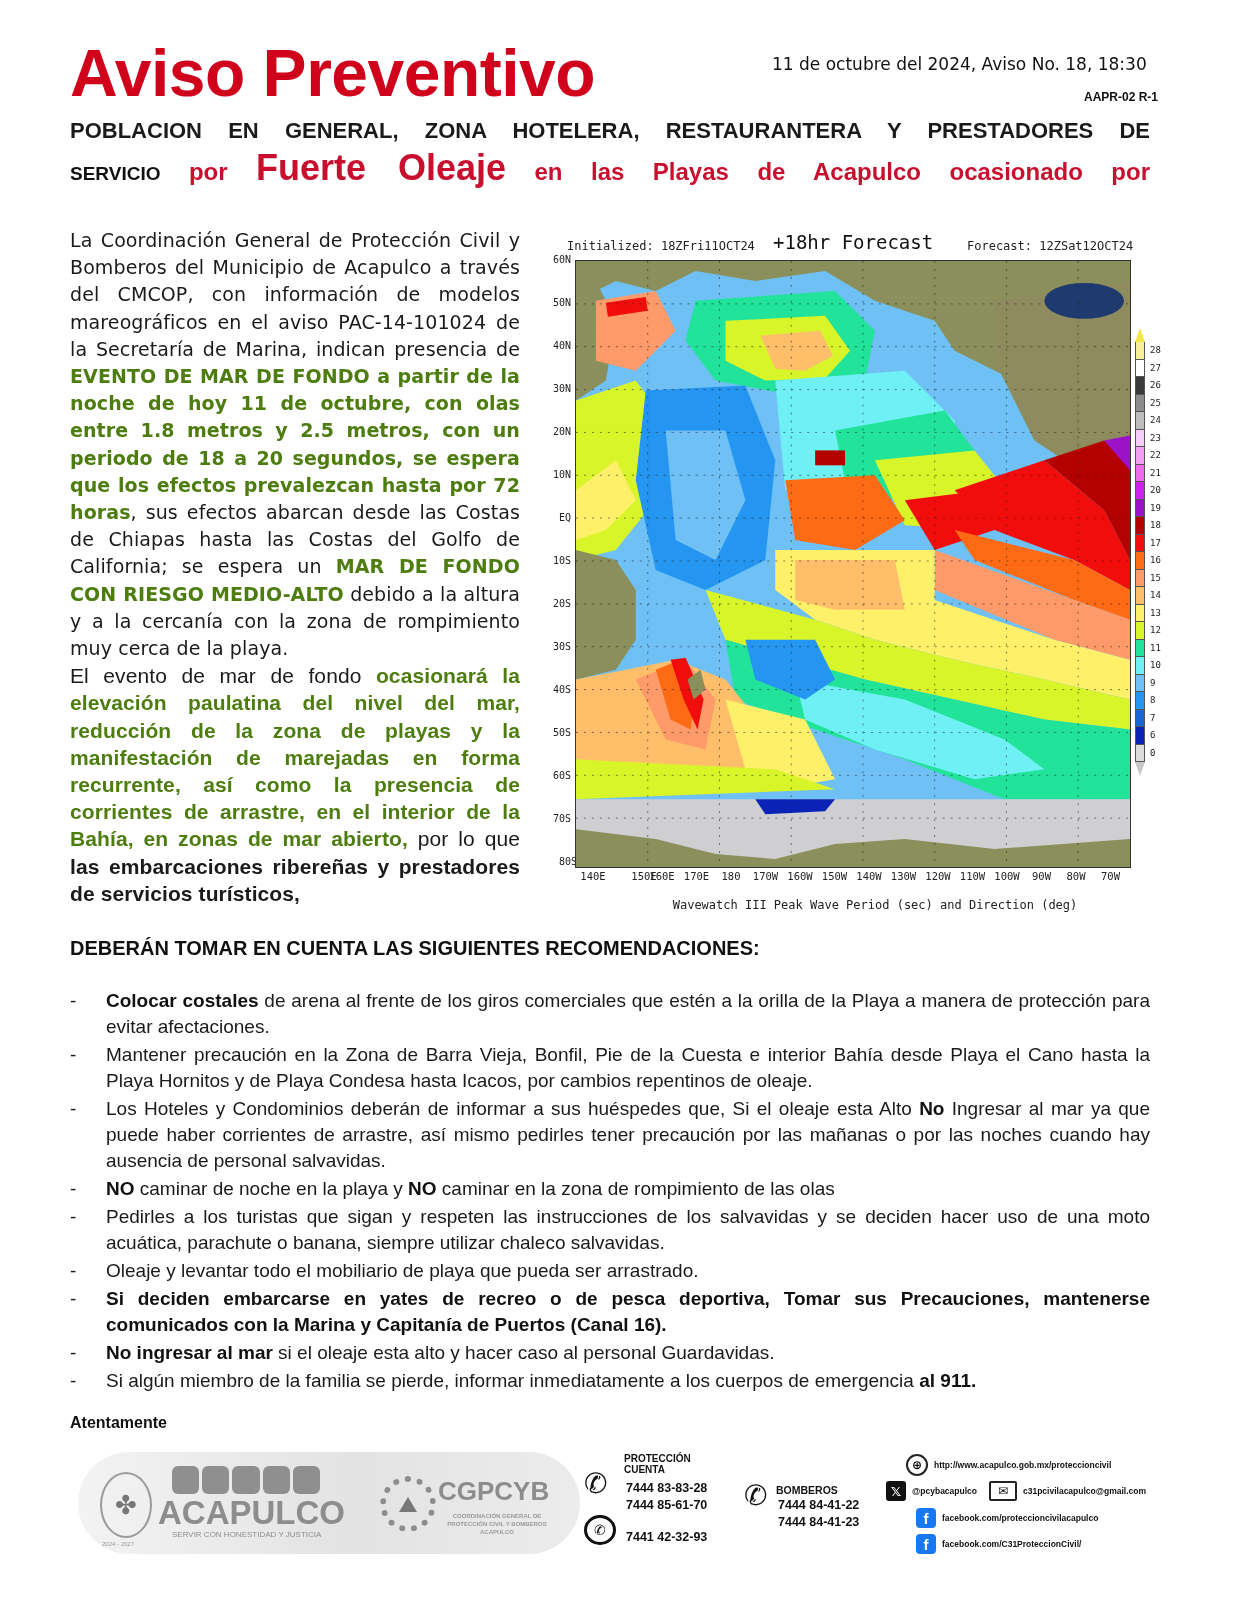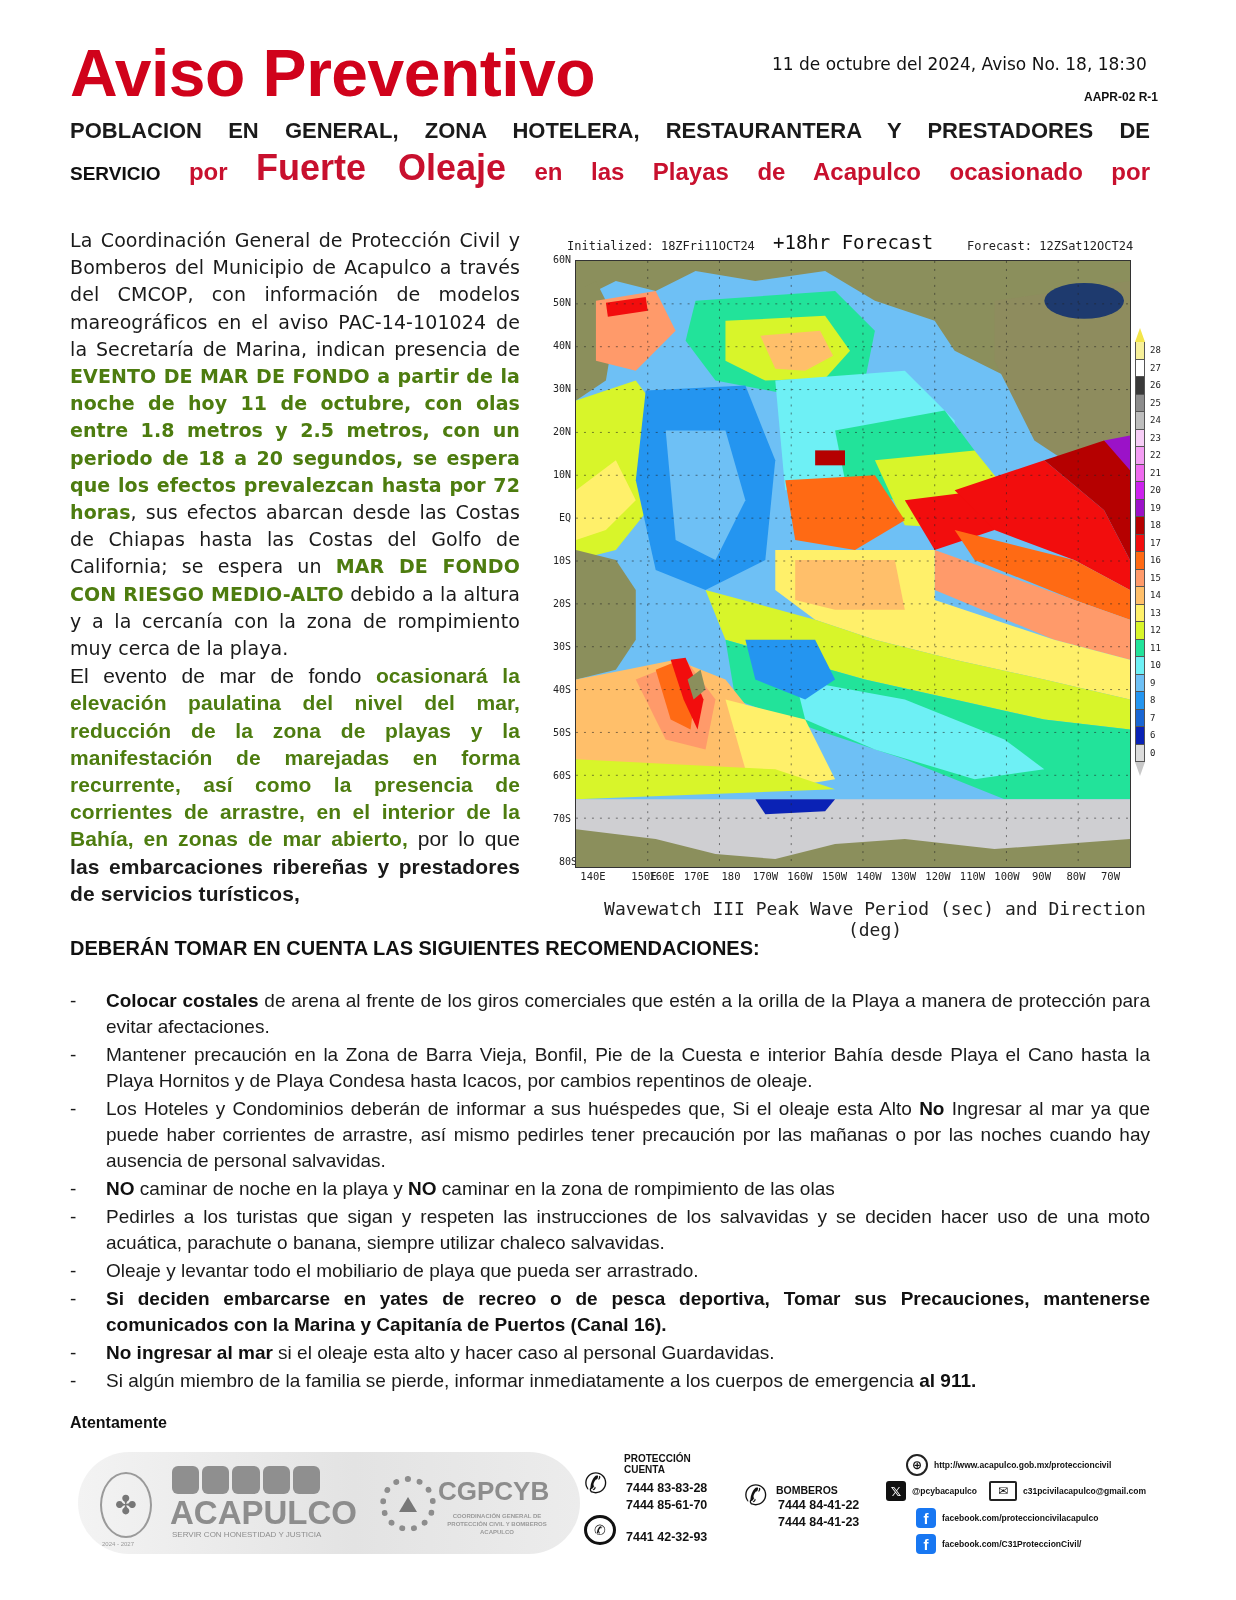--- a/index.html
+++ b/index.html
@@ -34,21 +34,21 @@
   
   .map-wrap { position: absolute; left: 545px; top: 228px; width: 620px; height: 700px; }
   .map-hdr-init { position: absolute; left: 22px; top: 11px; font-size: 12px; font-family: "DejaVu Sans Mono", monospace; color: #222; }
   .map-hdr-main { position: absolute; left: 228px; top: 3px; font-size: 19px; font-family: "DejaVu Sans Mono", monospace; color: #111; }
   .map-hdr-fc { position: absolute; left: 422px; top: 11px; font-size: 12px; font-family: "DejaVu Sans Mono", monospace; color: #222; }
   .map-area { position: absolute; left: 30px; top: 32px; width: 556px; height: 608px; border: 1px solid #333; overflow: hidden; background: #7fb7f0; }
   .map-svg { width: 100%; height: 100%; display: block; }
   .lat { position: absolute; left: 0; width: 26px; text-align: right; font-size: 10px; font-family: "DejaVu Sans Mono", monospace; color: #222; }
   .lon-row { position: absolute; left: 30px; top: 642px; width: 556px; height: 14px; }
   .lon { position: absolute; font-size: 10.5px; font-family: "DejaVu Sans Mono", monospace; color: #222; transform: translateX(-50%); }
-  .map-caption { position: absolute; left: 0; width: 620px; top: 670px; text-align: center; font-size: 18px; font-family: "DejaVu Sans Mono", monospace; color: #222; padding-left: 40px; }
+  .map-caption { position: absolute; left: 0; width: 620px; top: 670px; text-align: center; font-size: 12px; font-family: "DejaVu Sans Mono", monospace; color: #222; padding-left: 40px; }
 
   .legend { position: absolute; left: 590px; top: 100px; width: 30px; }
   .legend .cell { position: relative; width: 10px; height: 17.5px; border: 1px solid #555; border-top: none; }
   .legend .cell .lbl { position: absolute; left: 14px; top: 3px; font-size: 9px; font-family: "DejaVu Sans Mono", monospace; color: #222; }
   .legend .tip-top { width: 0; height: 0; border-left: 5px solid transparent; border-right: 5px solid transparent; border-bottom: 14px solid #f3e54a; }
   .legend .tip-bot { width: 0; height: 0; border-left: 5px solid transparent; border-right: 5px solid transparent; border-top: 14px solid #c8c8c8; }
 
   
   .recs { position: absolute; left: 70px; top: 988px; width: 1080px; list-style: none; font-family: "Liberation Sans", sans-serif; font-size: 19px; line-height: 26px; color: #1a1a1a; }
   .recs li { position: relative; padding-left: 36px; margin-bottom: 2px; text-align: justify; }
@@ -56,21 +56,21 @@
   .recs li .b { font-weight: bold; color: #111; }
 
   .atte { position: absolute; left: 70px; top: 1414px; font-size: 16px; font-weight: bold; color: #111; }
 
   
   .footer-band { position: absolute; left: 78px; top: 1452px; width: 502px; height: 102px; border-radius: 51px; background: linear-gradient(90deg,#f3f3f3,#e3e3e3 55%,#ececec); }
   .seal { position: absolute; left: 100px; top: 1472px; width: 52px; height: 66px; border: 2px solid #9a9a9a; border-radius: 50%; display: flex; align-items: center; justify-content: center; font-size: 26px; color: #777; }
   .seal-year { position: absolute; left: 102px; top: 1541px; font-size: 6px; color: #999; }
   .aca-strip { position: absolute; left: 172px; top: 1466px; width: 148px; height: 28px; display: flex; gap: 3px; }
   .aca-strip span { flex: 1; background: #8f8f8f; border-radius: 6px; }
-  .aca-word { position: absolute; left: 170px; top: 1494px; font-size: 33px; font-weight: bold; color: #8d8d8d; letter-spacing: 0px; }
+  .aca-word { position: absolute; left: 158px; top: 1494px; font-size: 33px; font-weight: bold; color: #8d8d8d; letter-spacing: 0px; }
   .aca-tag { position: absolute; left: 172px; top: 1530px; font-size: 8px; color: #8d8d8d; }
   .cg-logo { position: absolute; left: 380px; top: 1476px; width: 56px; height: 56px; border: 6px dotted #8d8d8d; border-radius: 50%; display: flex; align-items: center; justify-content: center; }
   .cg-logo .tri { width: 0; height: 0; border-left: 9px solid transparent; border-right: 9px solid transparent; border-bottom: 15px solid #777; }
   .cg-word { position: absolute; left: 438px; top: 1476px; font-size: 26px; font-weight: bold; color: #8d8d8d; }
   .cg-sub { position: absolute; left: 442px; top: 1512px; width: 110px; text-align: center; font-size: 6px; font-weight: bold; color: #9a9a9a; line-height: 8px; }
 
   .phone-icon { position: absolute; font-size: 28px; color: #111; line-height: 1; }
   .pc-label { position: absolute; left: 624px; top: 1453px; font-size: 10px; font-weight: bold; line-height: 11px; color: #111; }
   .num { position: absolute; font-size: 12.5px; font-weight: bold; color: #111; }
   .wa-icon { position: absolute; left: 584px; top: 1515px; width: 32px; height: 30px; border: 3px solid #111; border-radius: 50%; display: flex; align-items: center; justify-content: center; font-size: 14px; }

